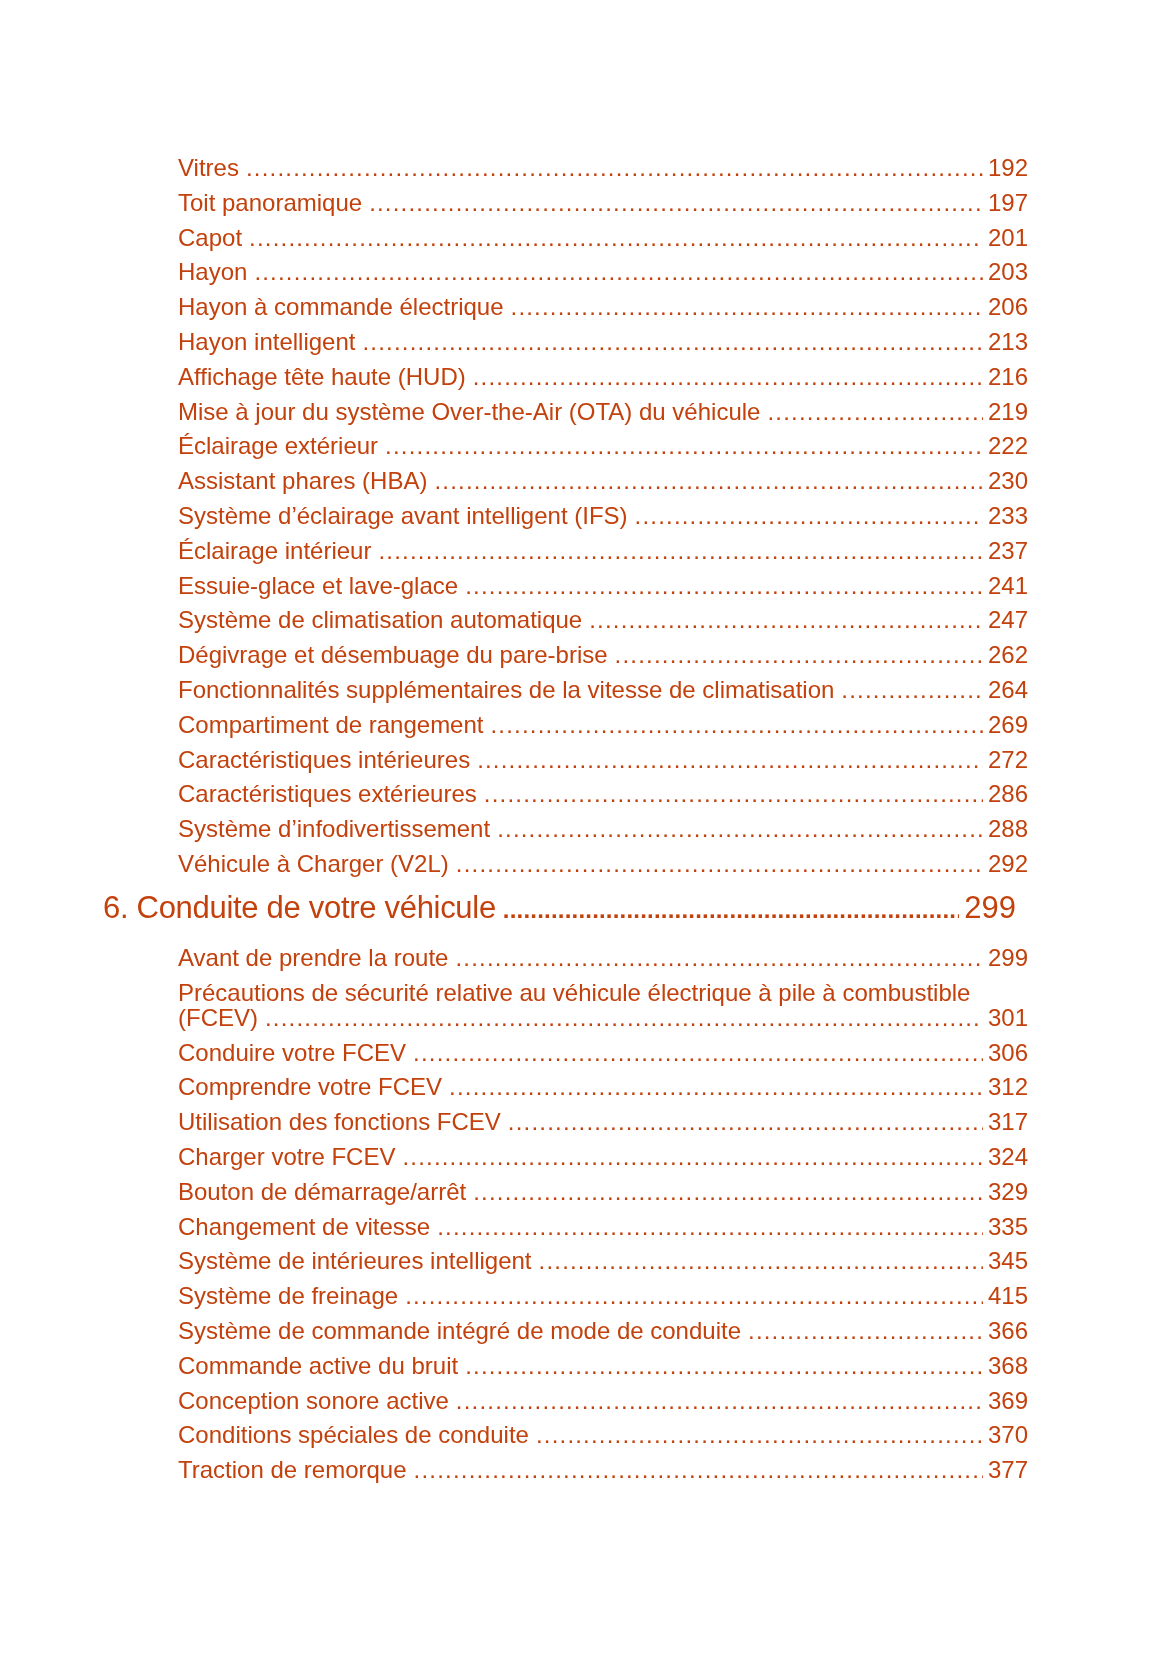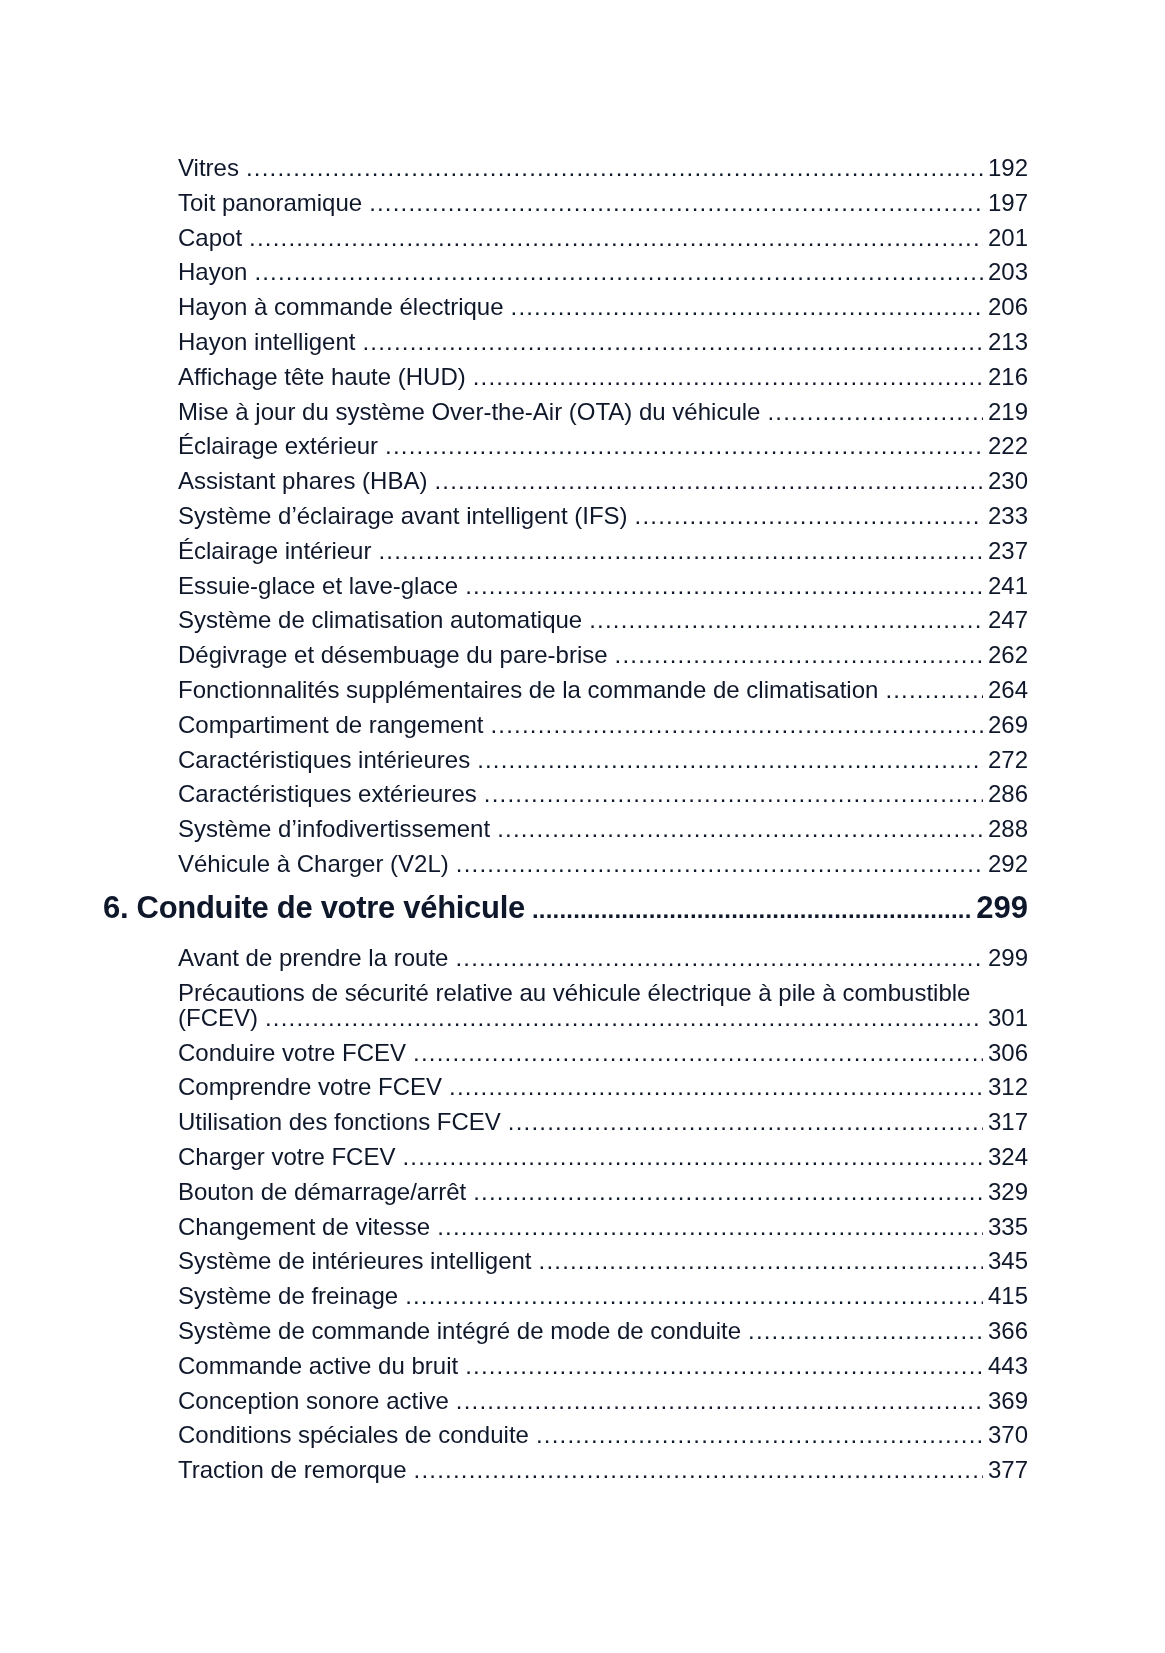--- a/index.html
+++ b/index.html
@@ -7,21 +7,21 @@
     margin: 0;
     padding: 0;
     background: #ffffff;
   }
   .page {
     position: relative;
     width: 1165px;
     height: 1653px;
     background: #ffffff;
     font-family: "Liberation Sans", sans-serif;
-    color: #0f172a;
+    color: #c2410c;
     overflow: hidden;
   }
   .toc {
     position: absolute;
     left: 103px;
     top: 155px;
     width: 925px;
   }
   .toc-list {
     padding-left: 75px;
@@ -56,22 +56,22 @@
   }
   .pagenum {
     white-space: nowrap;
     flex: 0 0 auto;
     padding-left: 3px;
   }
   
   .chapter {
     font-size: 31px;
     line-height: 36px;
-    font-weight: 700;
-    margin: 14px 0 17px 0;
+    font-weight: 400;
+    margin: 14px 12px 17px 0;
   }
   .chapter .label {
     letter-spacing: -0.3px;
   }
   .chapter .leader {
     font-size: 24px;
   }
   .chapter .leader::after {
     letter-spacing: 0.2px;
     font-weight: 700;
@@ -184,21 +184,21 @@
         </div>
         <div class="toc-item">
           <div class="toc-row">
             <span class="label">Dégivrage et désembuage du pare-brise</span>
             <span class="leader"></span>
             <span class="pagenum">262</span>
           </div>
         </div>
         <div class="toc-item">
           <div class="toc-row">
-            <span class="label">Fonctionnalités supplémentaires de la commande de climatisation</span>
+            <span class="label">Fonctionnalités supplémentaires de la vitesse de climatisation</span>
             <span class="leader"></span>
             <span class="pagenum">264</span>
           </div>
         </div>
         <div class="toc-item">
           <div class="toc-row">
             <span class="label">Compartiment de rangement</span>
             <span class="leader"></span>
             <span class="pagenum">269</span>
           </div>
@@ -315,21 +315,21 @@
           <div class="toc-row">
             <span class="label">Système de commande intégré de mode de conduite</span>
             <span class="leader"></span>
             <span class="pagenum">366</span>
           </div>
         </div>
         <div class="toc-item">
           <div class="toc-row">
             <span class="label">Commande active du bruit</span>
             <span class="leader"></span>
-            <span class="pagenum">443</span>
+            <span class="pagenum">368</span>
           </div>
         </div>
         <div class="toc-item">
           <div class="toc-row">
             <span class="label">Conception sonore active</span>
             <span class="leader"></span>
             <span class="pagenum">369</span>
           </div>
         </div>
         <div class="toc-item">

